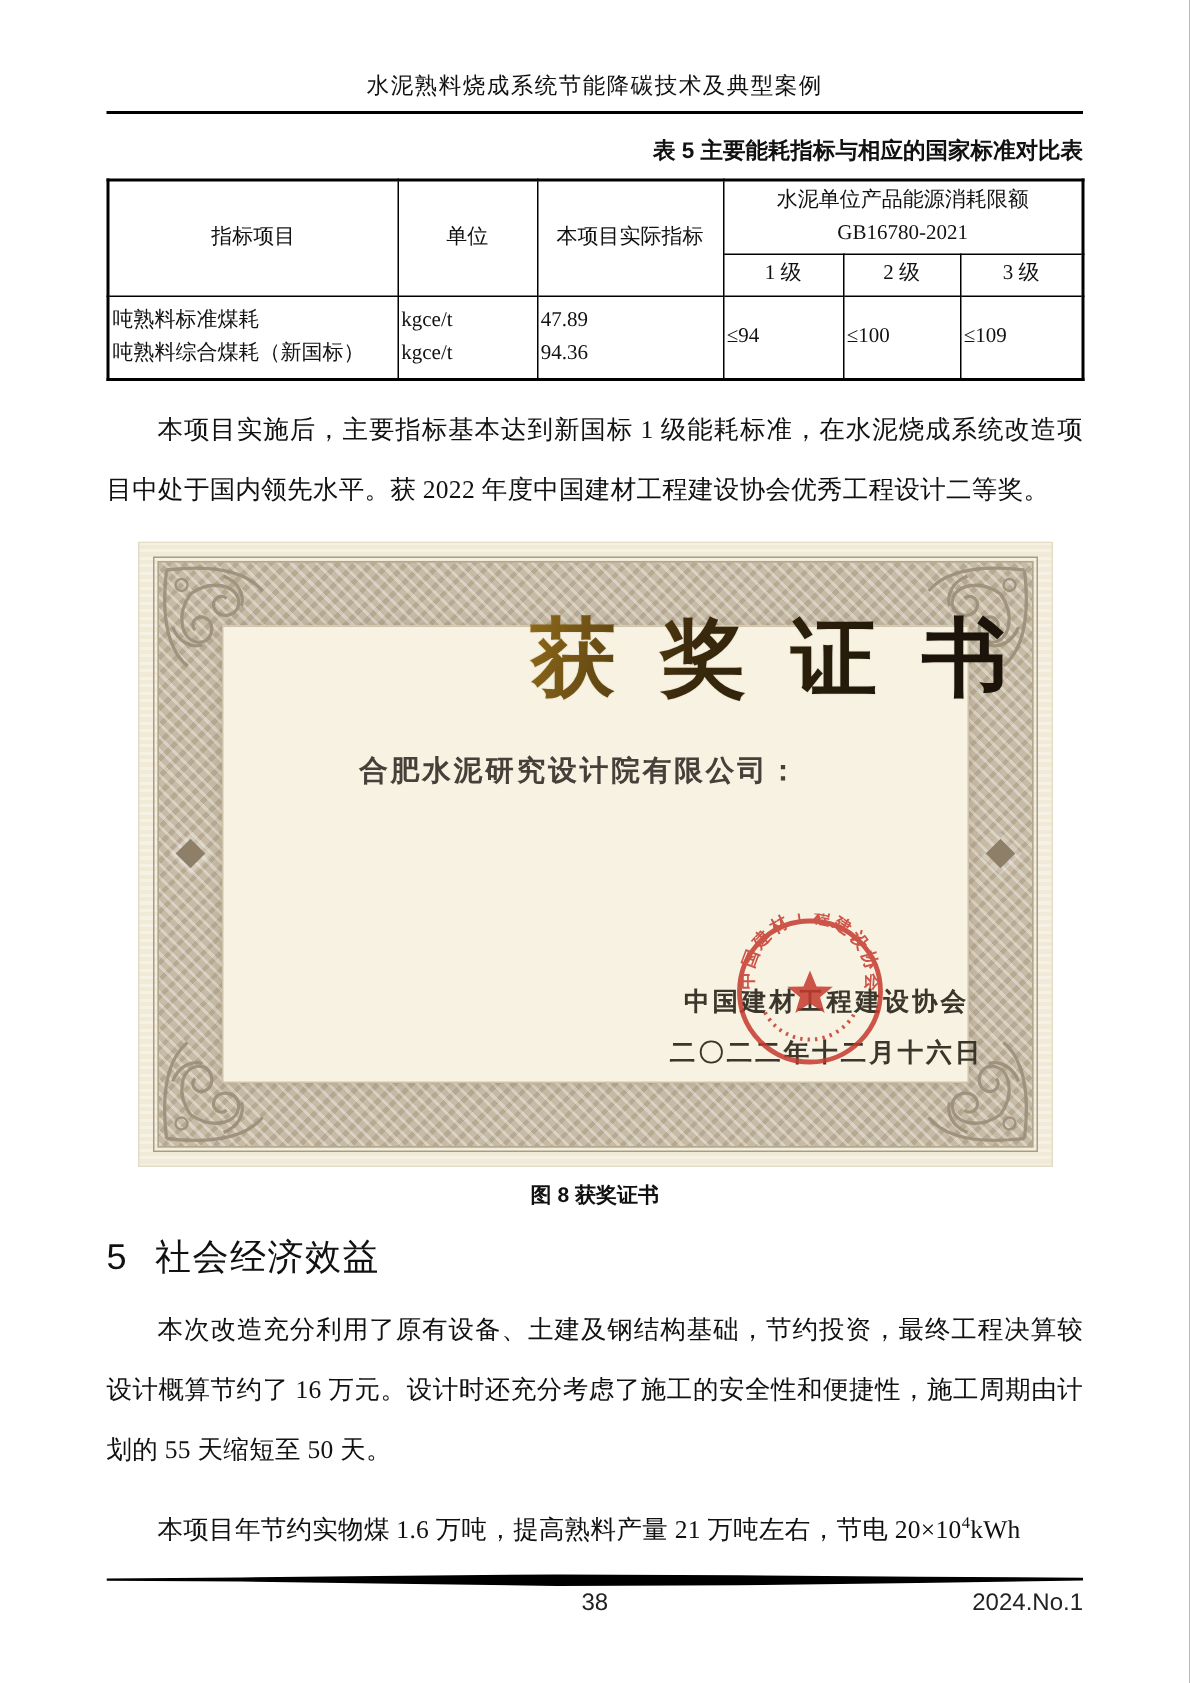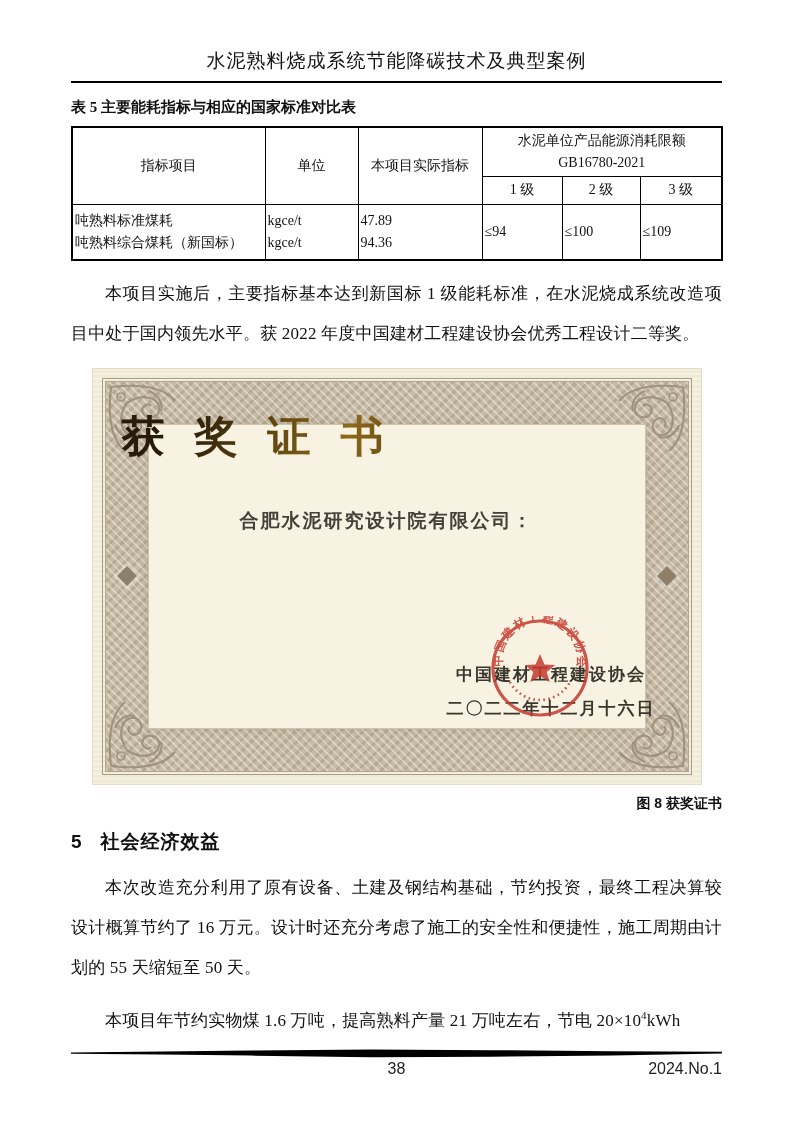--- a/index.html
+++ b/index.html
@@ -9,26 +9,26 @@
     width:793px; height:1122px;
     margin:0 auto;
     background:#ffffff;
     font-family:"Liberation Serif","DejaVu Serif",serif;
     color:#111;
     overflow:hidden;
   }
   .content { position:absolute; left:71px; right:71px; top:0; }
 
   
-  .header-title{ margin-top:48px; text-align:center; font-size:19px; letter-spacing:1px; }
+  .header-title{ margin-top:48px; text-align:center; font-size:15px; letter-spacing:1px; }
   .header-rule{ margin-top:7px; border:none; border-top:2px solid #000; }
 
   
-  .table-title{ margin-top:15px; text-align:left; font-size:15px; font-weight:bold;
-                font-family:Liberation Serif, serif; }
+  .table-title{ margin-top:15px; text-align:right; font-size:15px; font-weight:bold;
+                font-family:Liberation Sans, sans-serif; }
   table.energy{ margin-top:9px; width:100%; border-collapse:collapse; border:2px solid #000;
                 font-size:14px; table-layout:fixed; }
   table.energy th, table.energy td{
     border:1.5px solid #000; vertical-align:middle;
     font-weight:normal; padding:2px 2px; line-height:1.45;
   }
   .h-top{ height:47px; }
   .h-sub{ height:28px; }
   .d-row{ height:55px; }
   .cell-2line div{ line-height:22px; }
@@ -64,22 +64,22 @@
   .corner.tl{ top:13px; left:13px; }
   .corner.tr{ top:13px; right:13px; transform:scaleX(-1); }
   .corner.bl{ bottom:13px; left:13px; transform:scaleY(-1); }
   .corner.br{ bottom:13px; right:13px; transform:scale(-1,-1); }
   .band-diamond{ position:absolute; width:14px; height:14px; background:#8e8068;
                  transform:rotate(45deg); top:201px; box-shadow:0 0 0 3px rgba(255,255,255,.25); }
   .band-diamond.left{ left:28px; }
   .band-diamond.right{ right:28px; }
 
   .cert-title{
-    position:absolute; top:40px; left:0; right:0; text-align:left;
-    font-size:43px; font-weight:bold; letter-spacing:30px; text-indent:30px;
+    position:absolute; top:40px; left:0; right:0; text-align:right;
+    font-size:57px; font-weight:bold; letter-spacing:30px; text-indent:30px;
     font-family:"Liberation Serif","DejaVu Serif",serif;
     background:linear-gradient(105deg,#241a09 15%,#a2791e 42%,#3a2a0e 60%,#14100a 85%);
     -webkit-background-clip:text; background-clip:text;
     -webkit-text-fill-color:transparent; color:#2a1f0c;
     text-shadow:0 0 1px rgba(60,40,10,.2);
   }
   .cert-recipient{
     position:absolute; top:140px; left:100px; font-size:19px; font-weight:600;
     color:#45403a; font-family:"Liberation Sans","DejaVu Sans",sans-serif; letter-spacing:2px;margin-left:48px;
   }
@@ -89,23 +89,23 @@
   .cert-body .indent{ text-indent:2em; }
   .script{ font-family:"Liberation Serif","DejaVu Serif",serif; font-style:italic; font-weight:bold; color:#37332b; }
   .cert-sign{
     position:absolute; top:290px; right:46px; text-align:center;
     font-size:17px; line-height:34px; color:#3b362c; letter-spacing:2px;
     font-family:"Liberation Sans","DejaVu Sans",sans-serif; font-weight:600; z-index:1;
   }
   .cert-seal{ position:absolute; top:248px; left:396px; width:104px; height:104px; z-index:2; opacity:.85; }
 
   
-  .fig-caption{ margin-top:10px; text-align:right; font-size:14px; font-weight:bold;
+  .fig-caption{ margin-top:10px; text-align:center; font-size:14px; font-weight:bold;
                 font-family:"Liberation Sans","DejaVu Sans",sans-serif; }
-  .section-heading{ margin-top:16px; font-size:19px; font-weight:bold;
+  .section-heading{ margin-top:16px; font-size:24px; font-weight:normal;
                 font-family:"Liberation Sans","DejaVu Sans",sans-serif; letter-spacing:1px; }
   .section-heading .num{ margin-right:18px; }
 
   
   .footer{ position:absolute; left:71px; right:71px; top:1049px; }
   .footer-line{ display:block; width:100%; height:9px; }
   .footer-texts{ position:relative; height:20px; margin-top:2px;
                  font-family:"Liberation Sans","DejaVu Sans",sans-serif; font-size:16px; color:#222; }
   .footer-page{ position:absolute; left:0; right:0; text-align:center; }
   .footer-issue{ position:absolute; right:0; top:0; }

